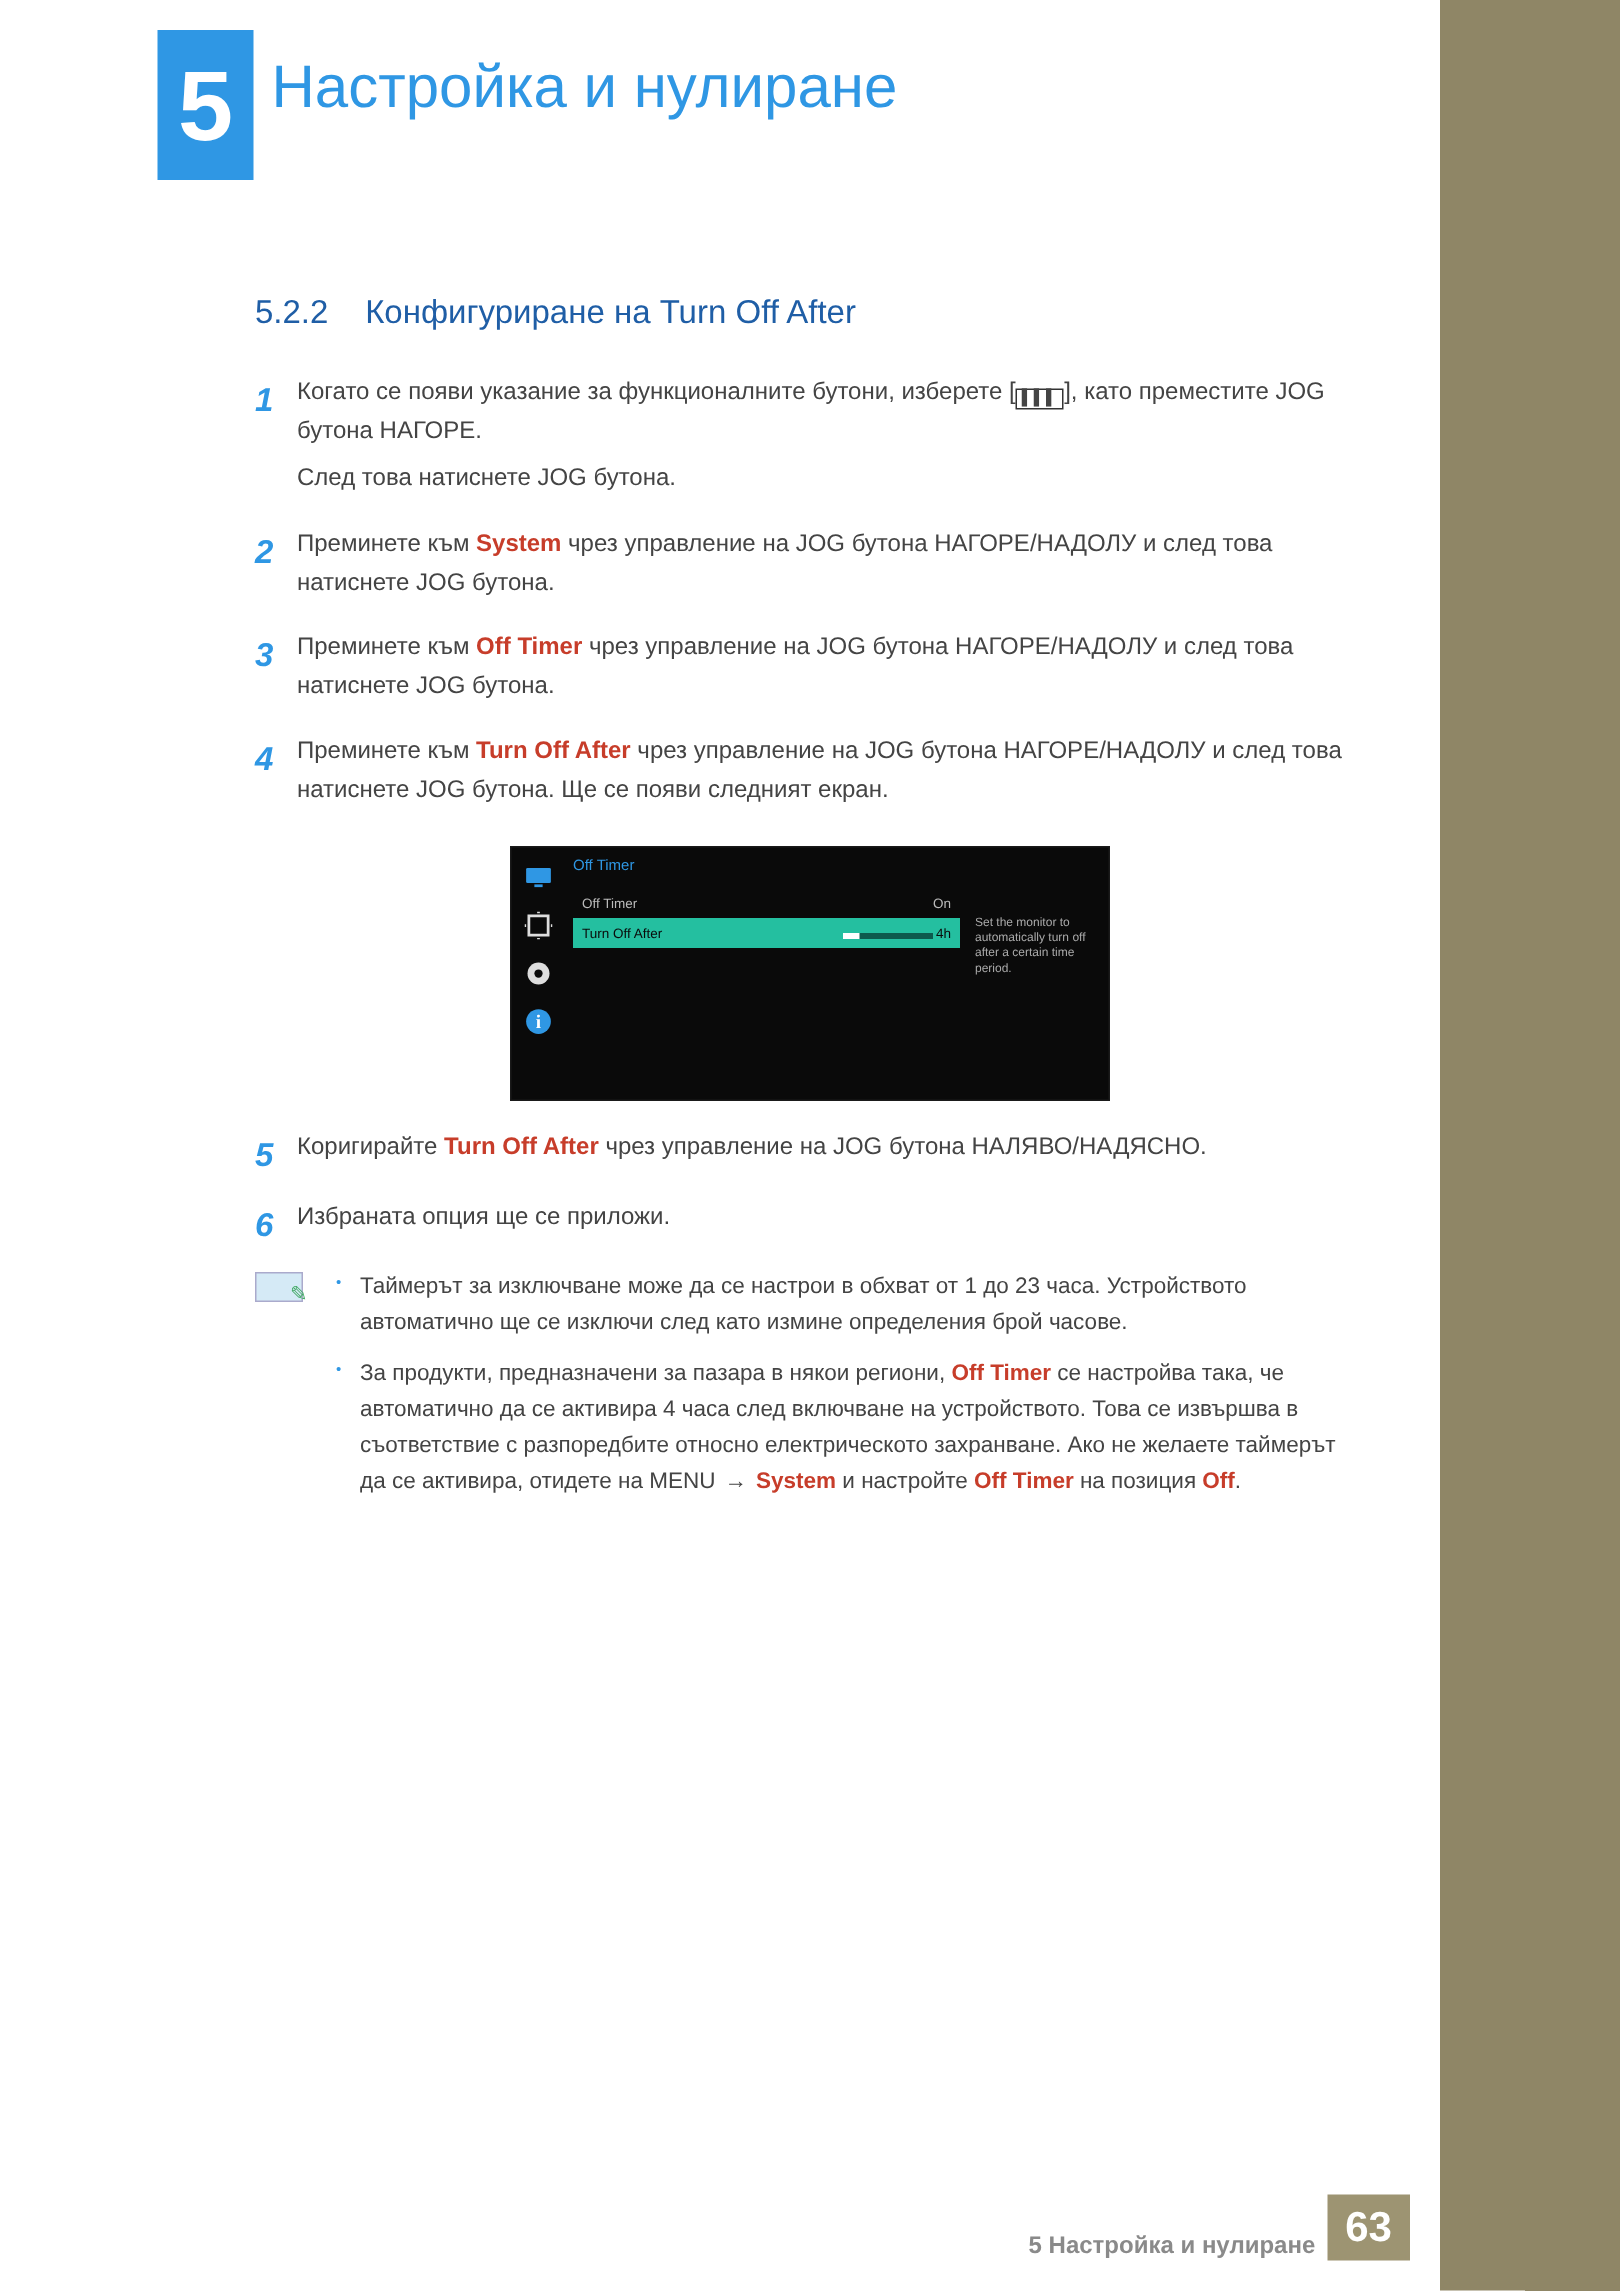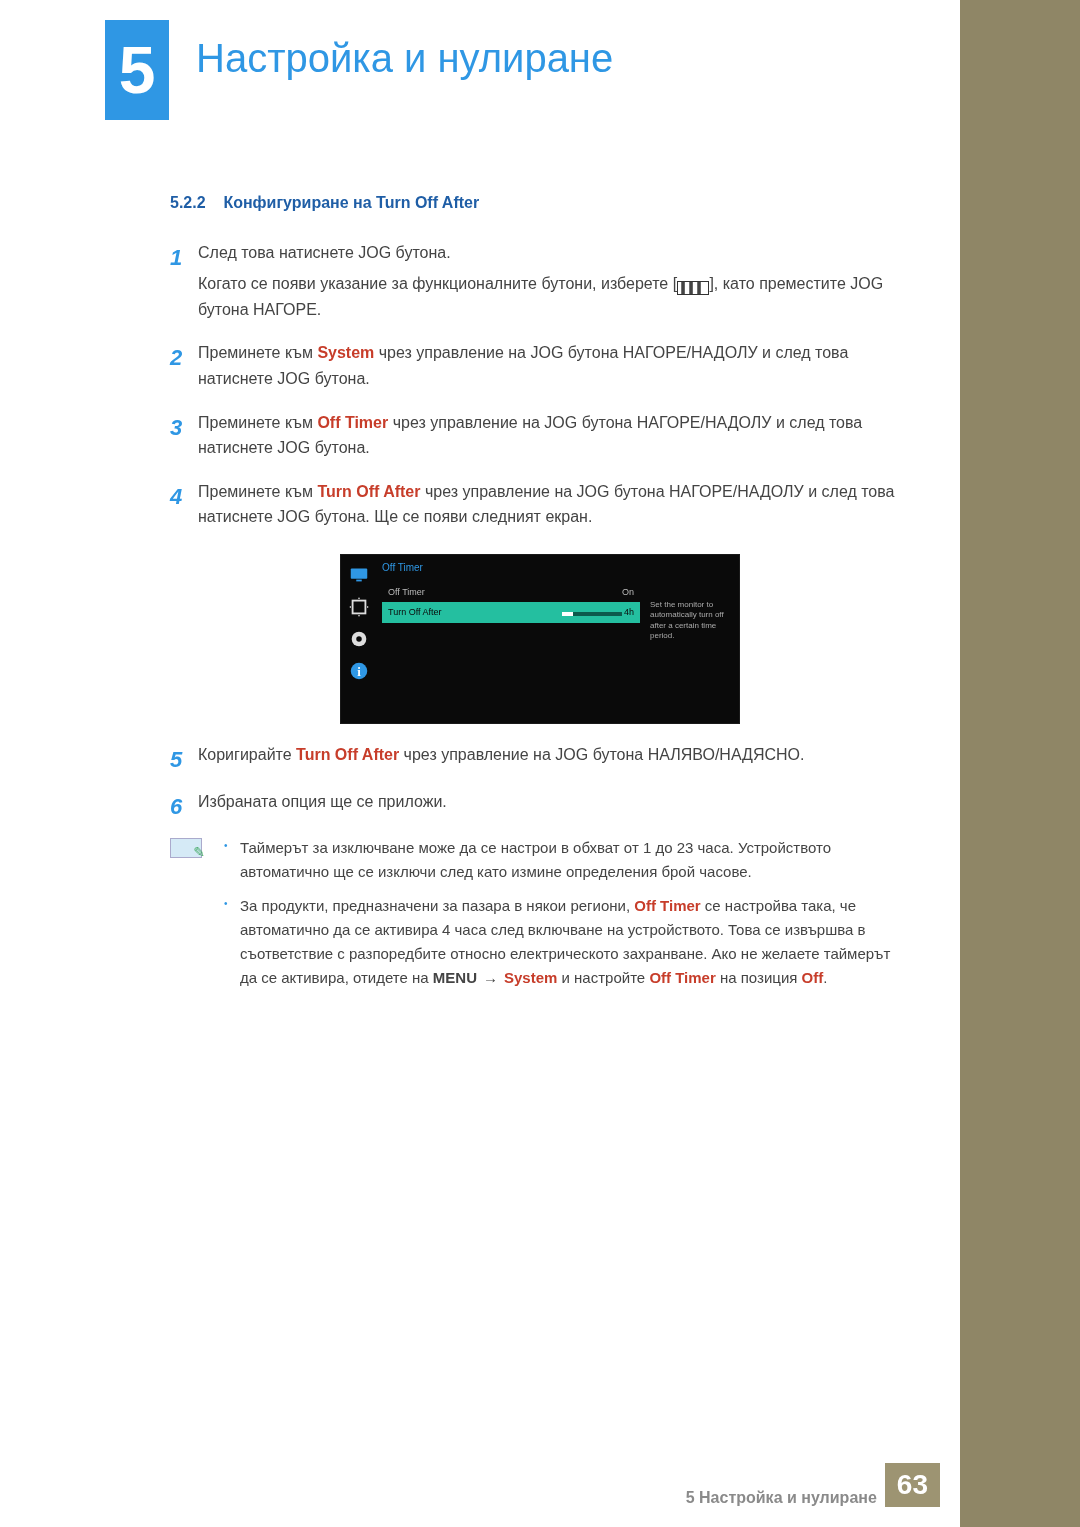--- a/index.html
+++ b/index.html
@@ -27,49 +27,49 @@
     color: #fff;
     display: flex; align-items: center; justify-content: center;
   }
   .header-num {
     font-size: 66px;
     font-weight: bold;
     line-height: 1;
   }
   .header-title {
     position: absolute;
-    top: 36px; left: 196px;
+    top: 36px; left: 181px;
     font-size: 40px;
     color: #2f97e4;
     font-weight: 400;
   }
   
   .content {
     position: absolute;
     top: 190px;
     left: 170px;
     width: 740px;
     font-size: 16px;
     line-height: 1.6;
     color: #444;
   }
-  .sec-title { font-size: 16px; color: #1f5ea6; font-weight: bold; margin-bottom: 24px; }
+  .sec-title { font-size: 22px; color: #1f5ea6; font-weight: normal; margin-bottom: 24px; }
   .step-row { display: flex; margin-bottom: 12px; }
   .step-num {
     width: 28px;
     font-size: 22px;
     font-style: italic;
     color: #2f97e4;
     font-weight: 600;
     flex: 0 0 28px;
   }
   .step-body { flex: 1; }
   .step-body p { margin-bottom: 6px; }
   .emph { color: #c73d2a; font-weight: bold; }
-  .emph2 { font-weight: bold; }
+  .emph2 { font-weight: normal; }
   .menu-icon {
     display: inline-block;
     vertical-align: -2px;
     border: 1.5px solid #333;
     padding: 1px 3px;
     font-size: 10px;
     letter-spacing: 1px;
     line-height: 1;
   }
   
@@ -169,24 +169,24 @@
 
   <div class="sec-title">
     <span>5.2.2</span>
     <span>&nbsp;&nbsp;</span>
     <span>Конфигуриране на Turn Off After</span>
   </div>
 
   <div class="step-row">
     <div class="step-num">1</div>
     <div class="step-body">
+      <p>
+        <span>Когато се появи указание за функционалните бутони, изберете [</span><span class="menu-icon">▌▌▌</span><span>], като преместите JOG бутона НАГОРЕ.</span>
+      </p>
       <p>След това натиснете JOG бутона.</p>
-      <p>
-        <span>Когато се появи указание за функционалните бутони, изберете [</span><span class="menu-icon">▌▌▌</span><span>], като преместите JOG бутона НАГОРЕ.</span>
-      </p>
     </div>
   </div>
 
   <div class="step-row">
     <div class="step-num">2</div>
     <div class="step-body">
       <p>
         <span>Преминете към </span><span class="emph">System</span><span> чрез управление на JOG бутона НАГОРЕ/НАДОЛУ и след това натиснете JOG бутона.</span>
       </p>
     </div>

